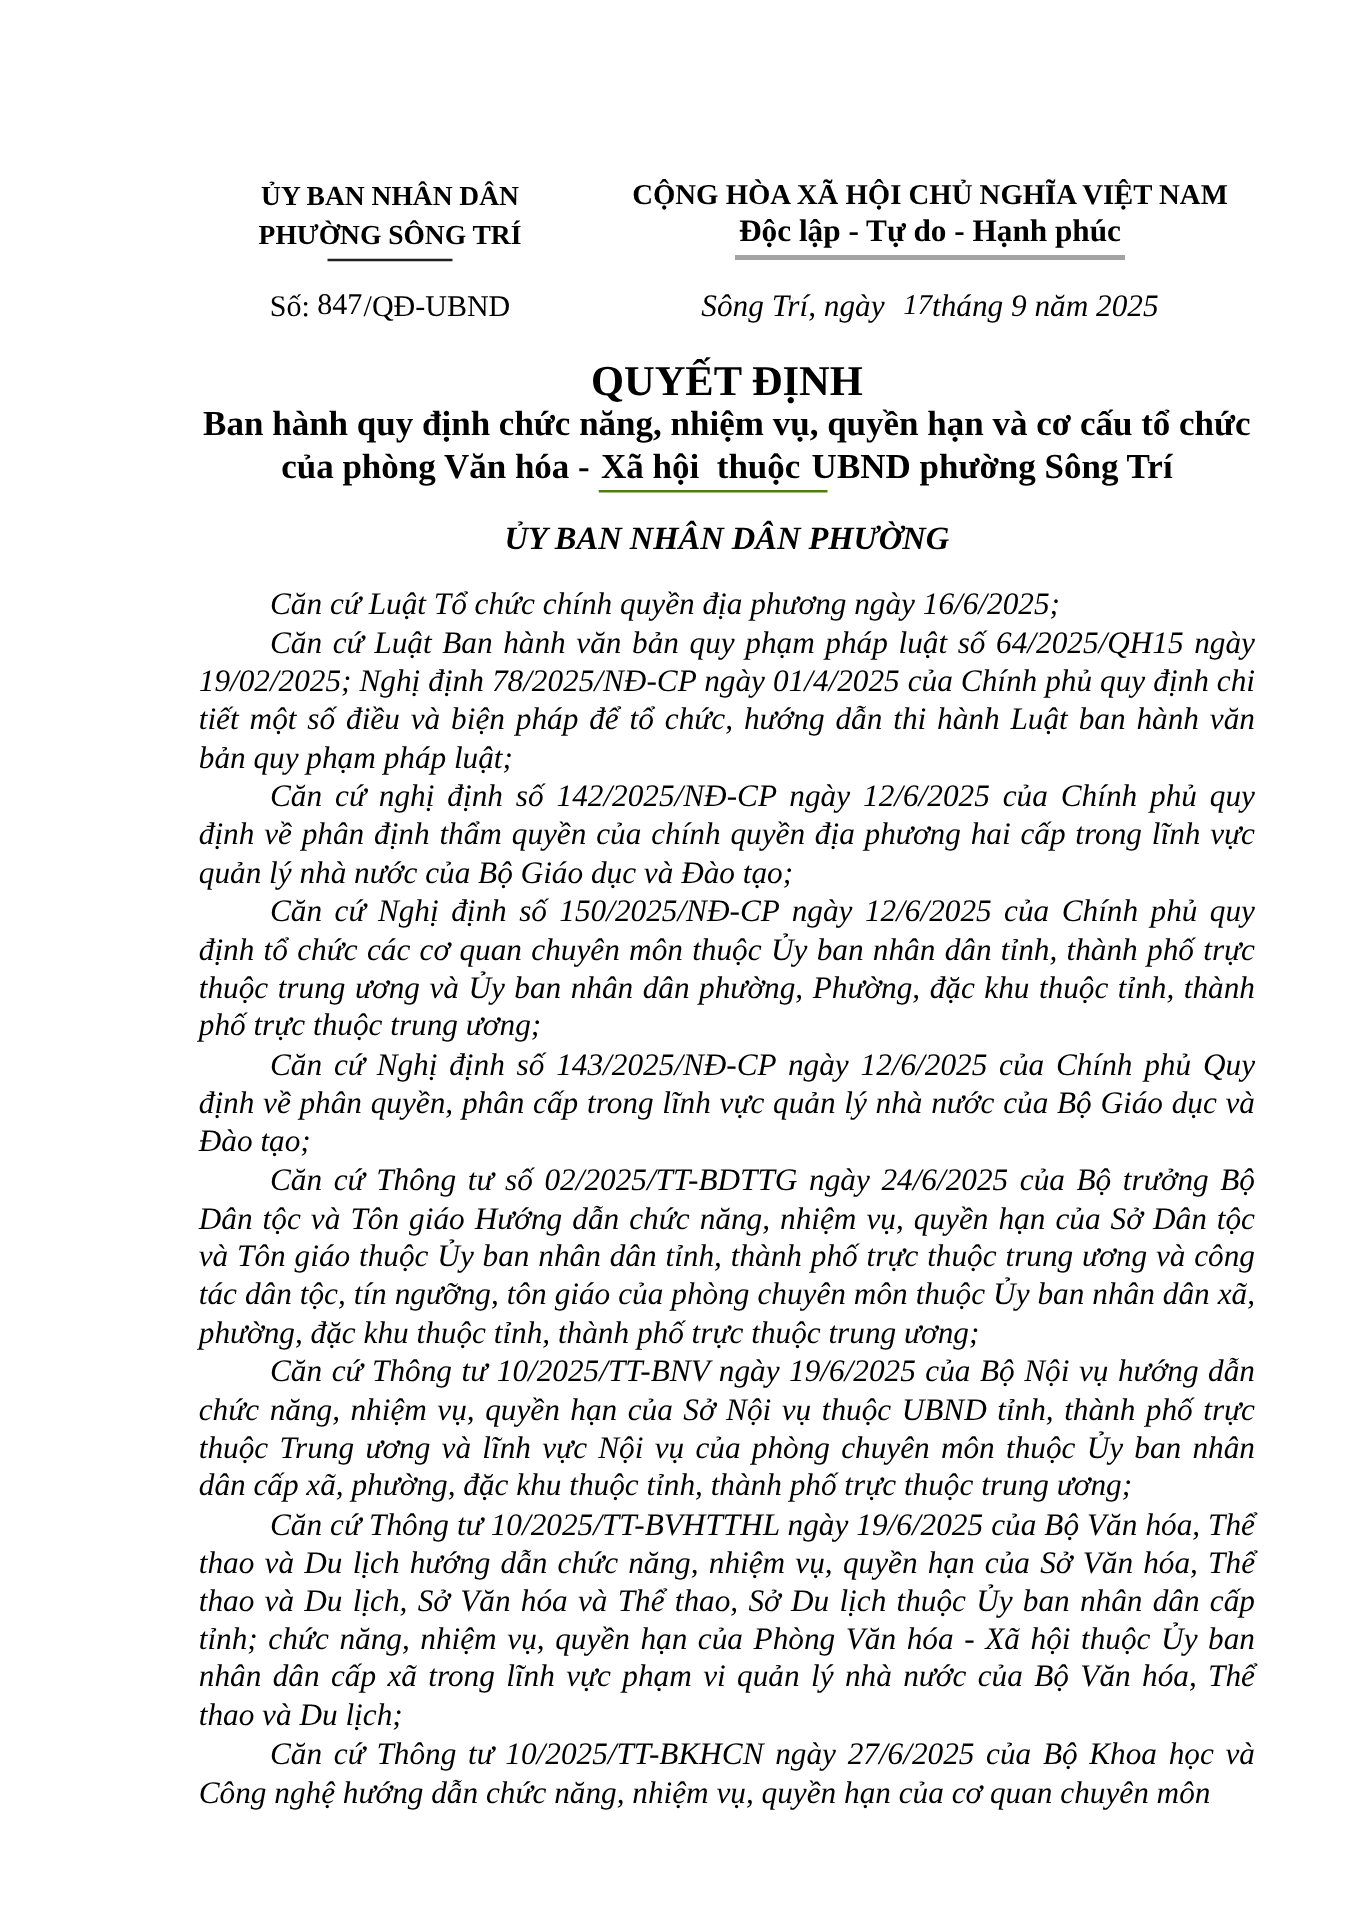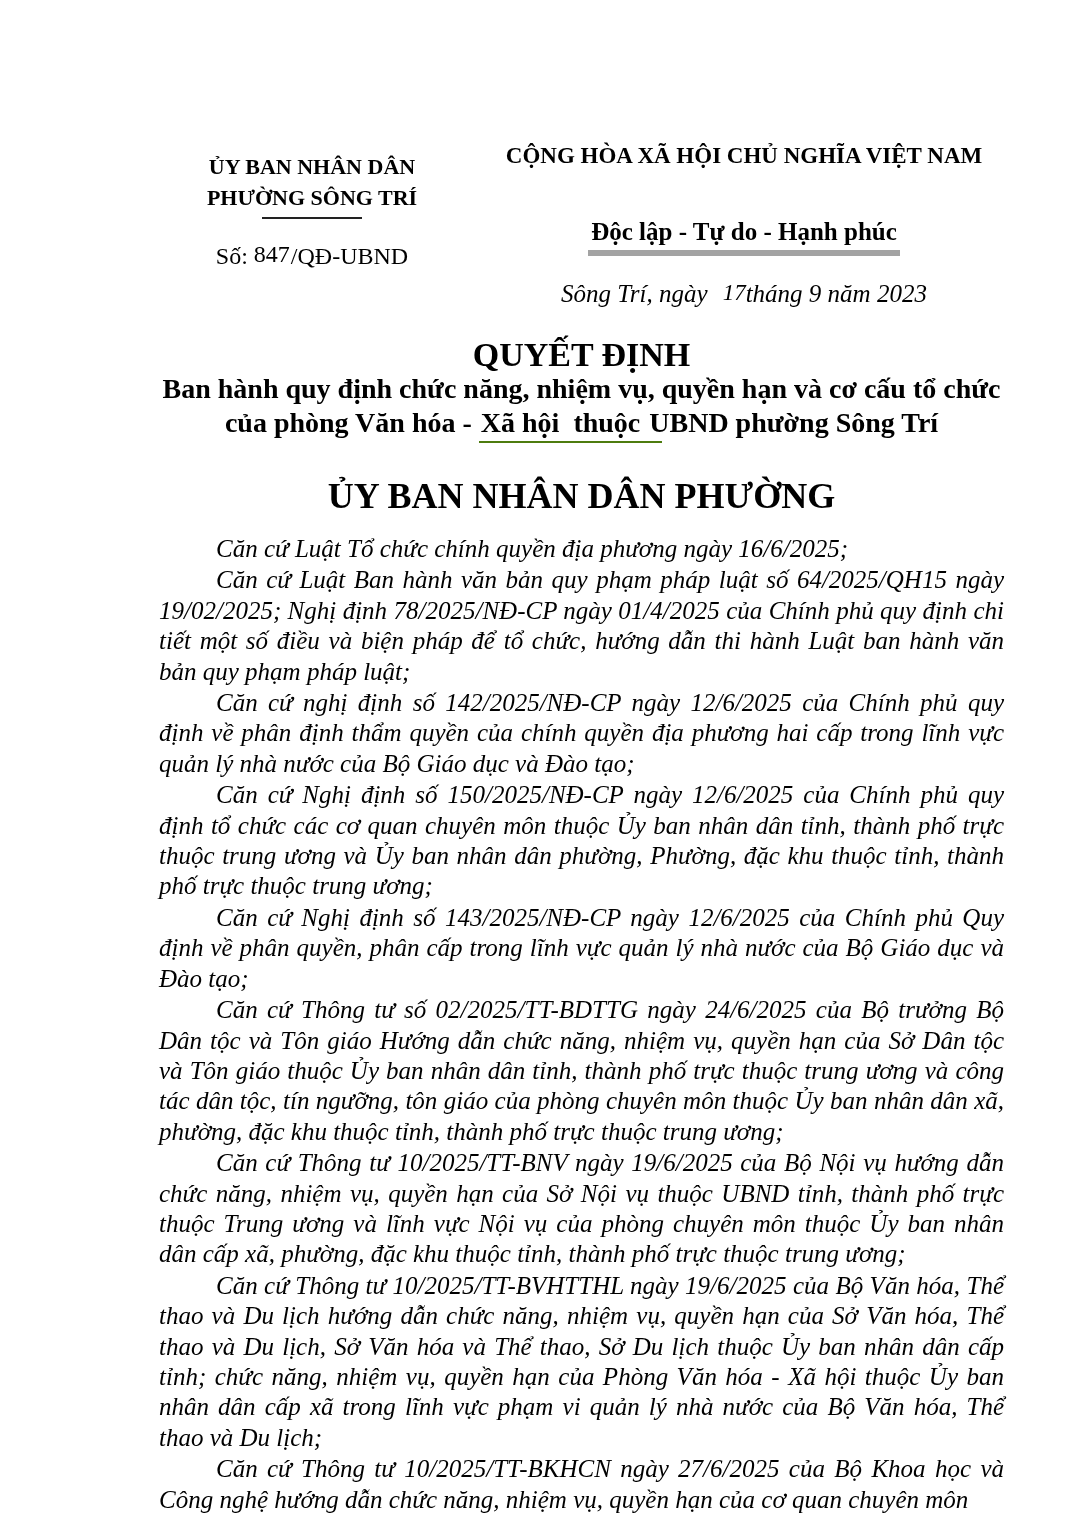--- a/index.html
+++ b/index.html
@@ -15,21 +15,21 @@
     background: #ffffff;
     color: #000000;
     font-family: "Liberation Serif", "DejaVu Serif", serif;
     padding: 112px 77px 0 158px;
     overflow: hidden;
   }
   
   .header {
     display: flex;
     justify-content: space-between;
-    align-items: center;
+    align-items: flex-end;
   }
   .header-left {
     width: 308px;
     text-align: center;
     flex: 0 0 auto;
   }
   .header-right {
     width: 522px;
     text-align: center;
     flex: 0 0 auto;
@@ -67,23 +67,22 @@
     margin-top: 28px;
   }
   .nat-line2 {
     font-weight: bold;
     font-size: 25px;
     line-height: 30px;
     white-space: nowrap;
   }
   .nat-underline {
     display: inline-block;
-    border-bottom: 6px solid #a3a3a3;
+    border-bottom: 4px solid #a3a3a3;
     padding: 0 3px 3px 3px;
-    margin-top: 46px;
   }
   .dateline {
     margin-top: 23px;
     font-style: italic;
     font-size: 25px;
     line-height: 30px;
     white-space: nowrap;
   }
   .dateline .filled-day {
     display: inline-block;
@@ -108,23 +107,24 @@
   }
   .sub-underline {
     border-bottom: 2px solid #4d7c0f;
     padding: 0 2px 3px 2px;
     margin-right: -20px;
     padding-right: 22px;
     white-space: pre-wrap;
   }
   .issuer {
     font-weight: bold;
-    font-size: 36px;
+    font-size: 26px;
     line-height: 32px;
-    margin-top: 40px;
+    margin-top: 24px;
+    font-style: italic;
   }
   
   .body-text {
     margin-top: 22px;
     font-style: italic;
     font-size: 25px;
     line-height: 30.4px;
     text-align: justify;
   }
   .body-text p {
@@ -148,21 +148,21 @@
         <span>Số:</span><span class="filled-number">847</span><span>/QĐ-UBND</span>
       </div>
     </div>
 
     <div class="header-right">
       <div class="nat-line1">CỘNG HÒA XÃ HỘI CHỦ NGHĨA VIỆT NAM</div>
       <div class="nat-line2">
         <span class="nat-underline">Độc lập - Tự do - Hạnh phúc</span>
       </div>
       <div class="dateline">
-        <span>Sông Trí, ngày</span><span class="filled-day">17</span><span>tháng 9 năm 2023</span>
+        <span>Sông Trí, ngày</span><span class="filled-day">17</span><span>tháng 9 năm 2025</span>
       </div>
     </div>
 
   </div>
 
   <div class="title-block">
     <div class="heading">QUYẾT ĐỊNH</div>
     <div class="subtitle">Ban hành quy định chức năng, nhiệm vụ, quyền hạn và cơ cấu tổ chức</div>
     <div class="subtitle">
       <span>của phòng Văn hóa - </span><span class="sub-underline">Xã hội  thuộc</span><span> UBND phường Sông Trí</span>

